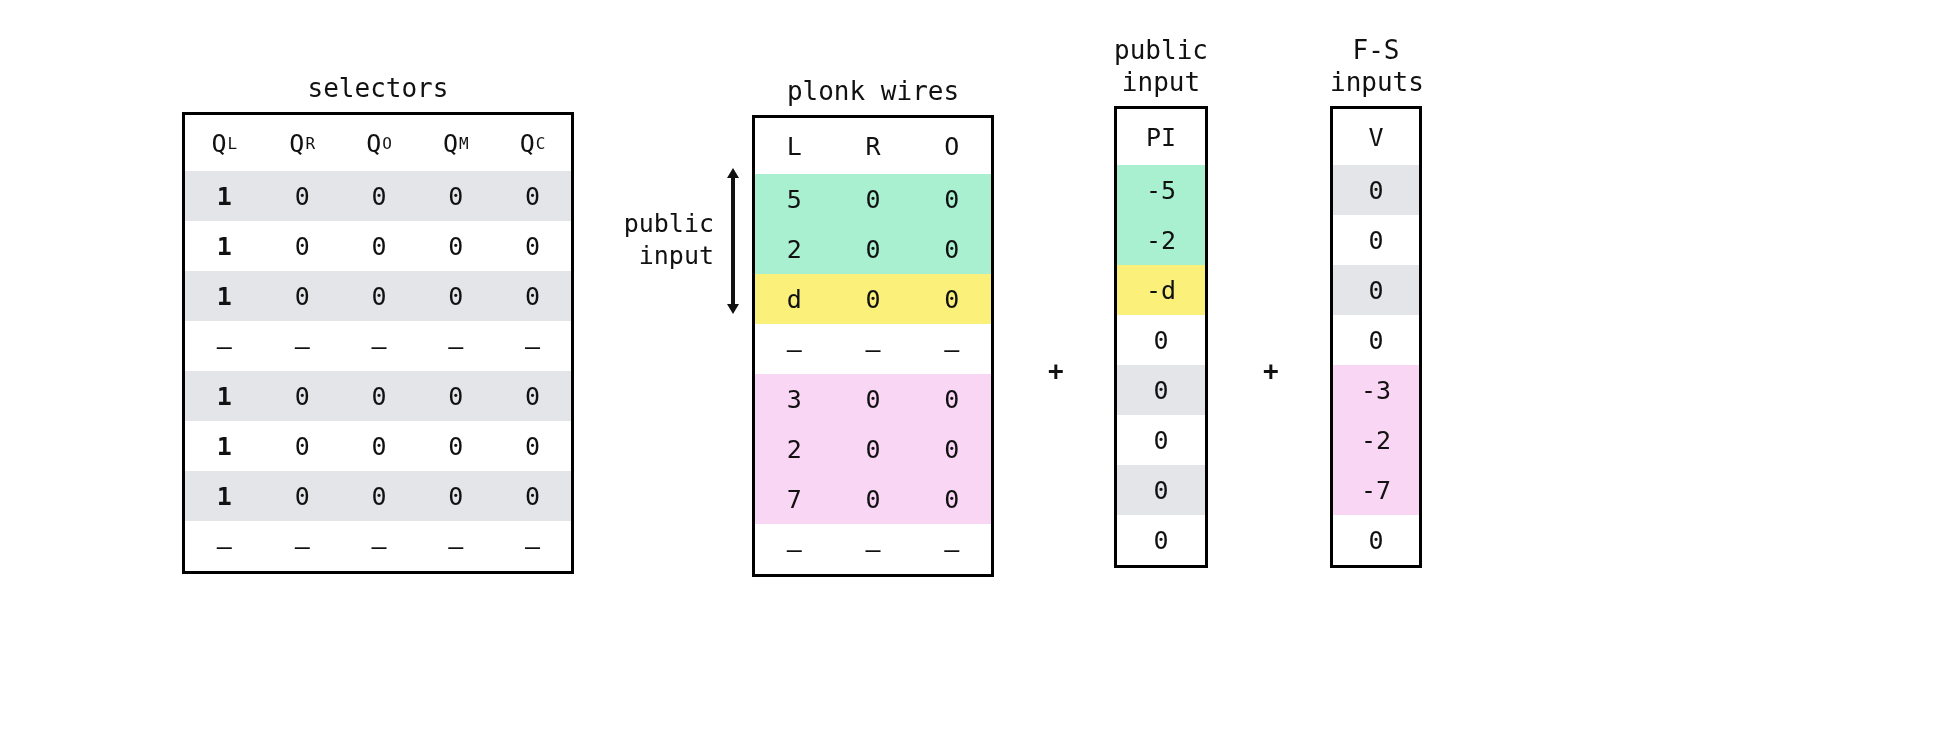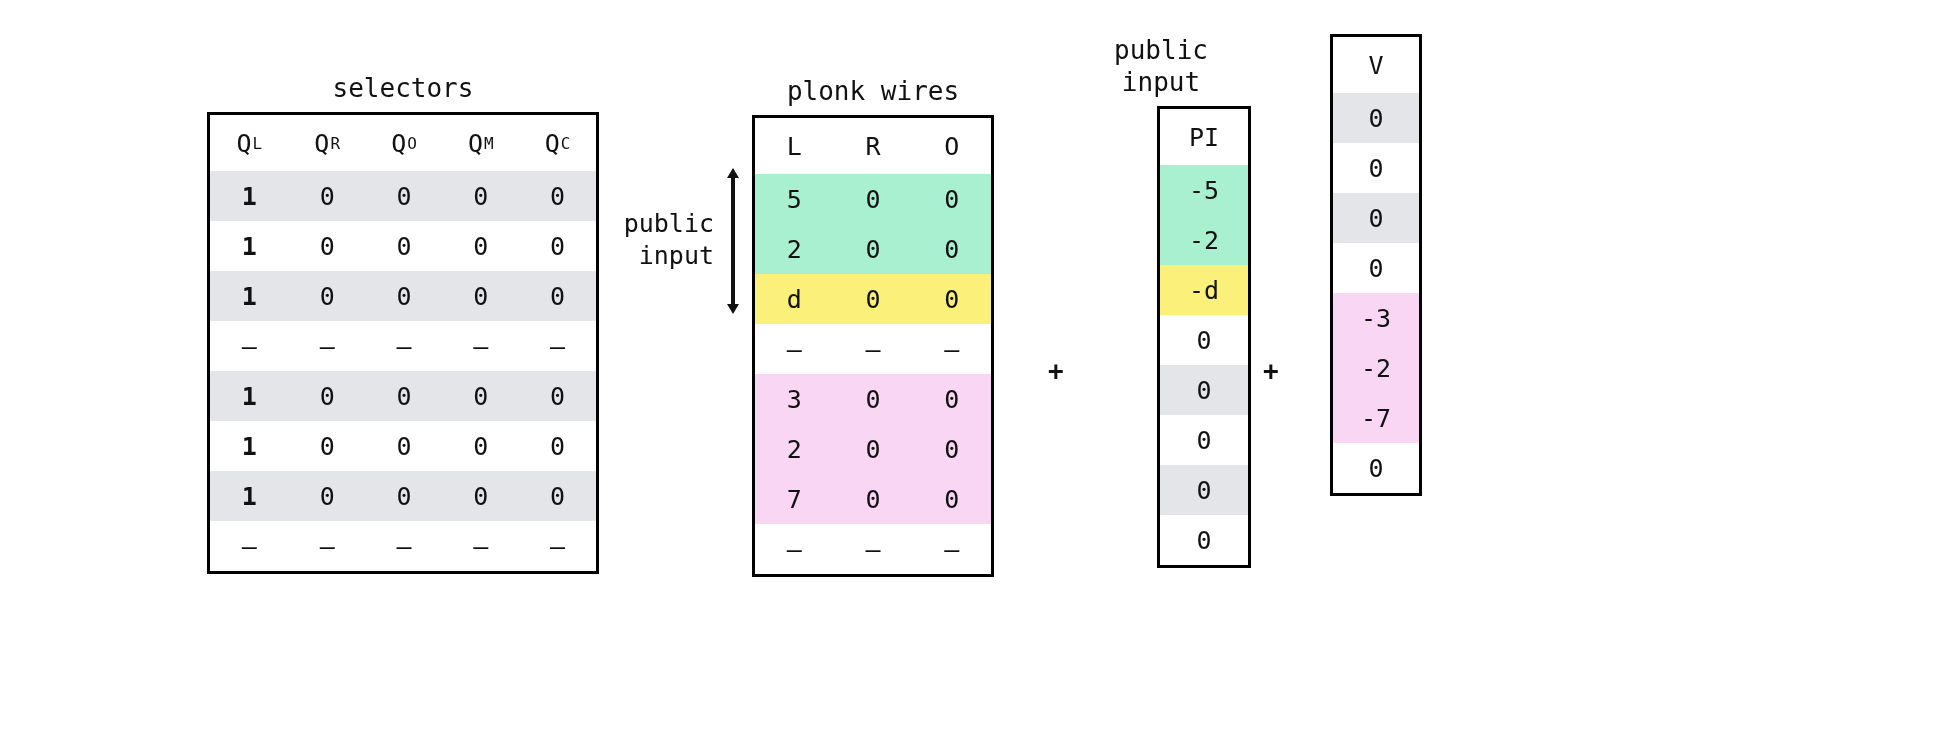--- a/index.html
+++ b/index.html
@@ -40,33 +40,33 @@
   .bold{font-weight:bold;}
 
   
   .band-grey{background:#e3e5e8;}
   .band-white{background:#ffffff;}
   .band-green{background:#a9f0d1;}
   .band-yellow{background:#faf07a;}
   .band-pink{background:#fad6f5;}
 
   
-  #selectors{left:182px;top:72px;width:392px;margin-left:25px;}
+  #selectors{left:182px;top:72px;width:392px;}
   #selectors .tbl{width:392px;}
   #selectors .cell{width:78px;}
   #selectors .cell:first-child{width:80px;}
 
   
   #plonk{left:752px;top:75px;width:242px;}
   #plonk .tbl{width:242px;}
   #plonk .cell{width:79px;}
 
   
   #pubinput{left:1114px;top:34px;width:94px;}
-  #pubinput .tbl{width:94px;margin-left:43px;}
+  #pubinput .tbl{width:94px;}
   #pubinput .cell{width:88px;}
 
   
   #fsinputs{left:1330px;top:34px;width:92px;}
   #fsinputs .tbl{width:92px;}
   #fsinputs .cell{width:86px;}
 
   
   .plus{
     position:absolute;
@@ -253,20 +253,22 @@
         <div class="trow band-grey">
           <div class="cell">0</div>
         </div>
         <div class="trow band-white">
           <div class="cell">0</div>
         </div>
       </div>
   </div>
 
   <div class="block" id="fsinputs">
+    <div class="block-title">F-S
+inputs</div>
     <div class="tbl">
         <div class="trow hdr band-white">
           <div class="cell hdr-cell">V</div>
         </div>
         <div class="trow band-grey">
           <div class="cell">0</div>
         </div>
         <div class="trow band-white">
           <div class="cell">0</div>
         </div>

